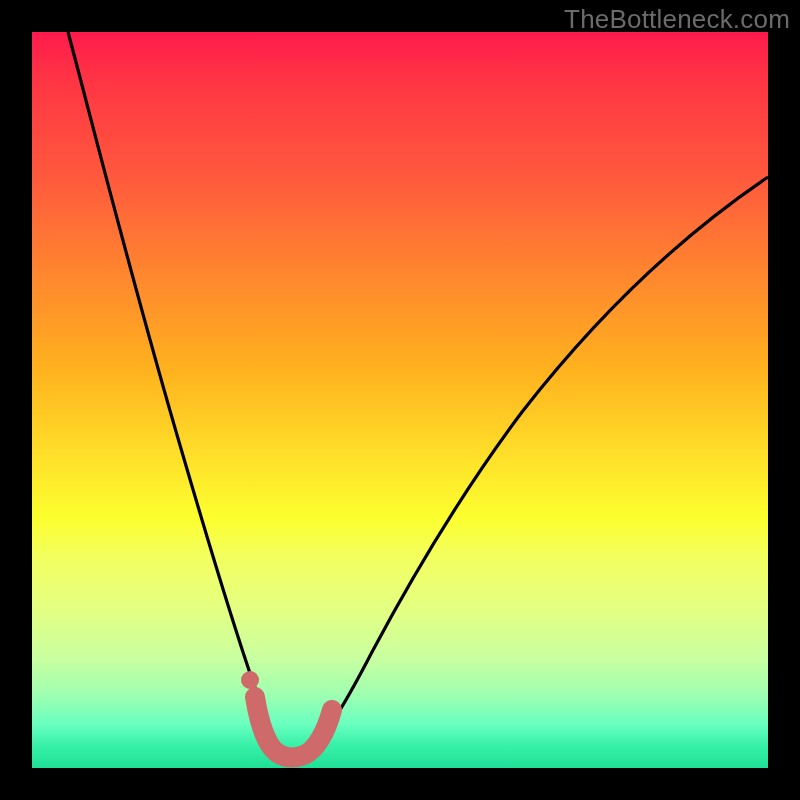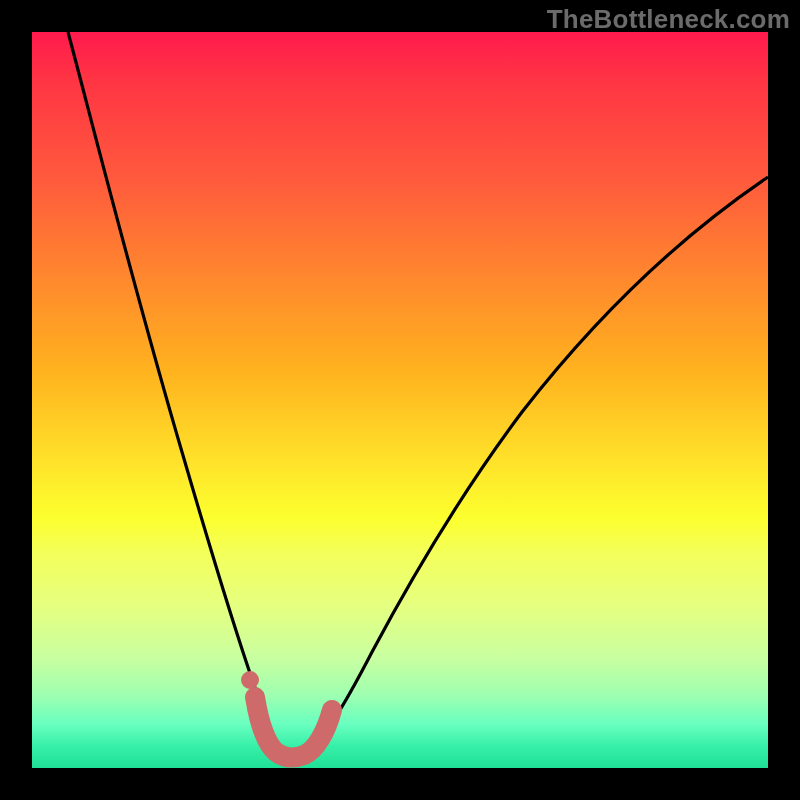--- a/index.html
+++ b/index.html
@@ -43,21 +43,21 @@
       #1fe096 100%
     );
   }
   .watermark {
     position: absolute;
     top: 4px;
     right: 10px;
     color: #6b6b6b;
     font-size: 26px;
     letter-spacing: 0.2px;
-    font-weight: 700;
+    font-weight: 400;
     user-select: none;
   }
   svg.curve {
     position: absolute;
     top: 0;
     left: 0;
     width: 736px;
     height: 736px;
     overflow: visible;
   }

